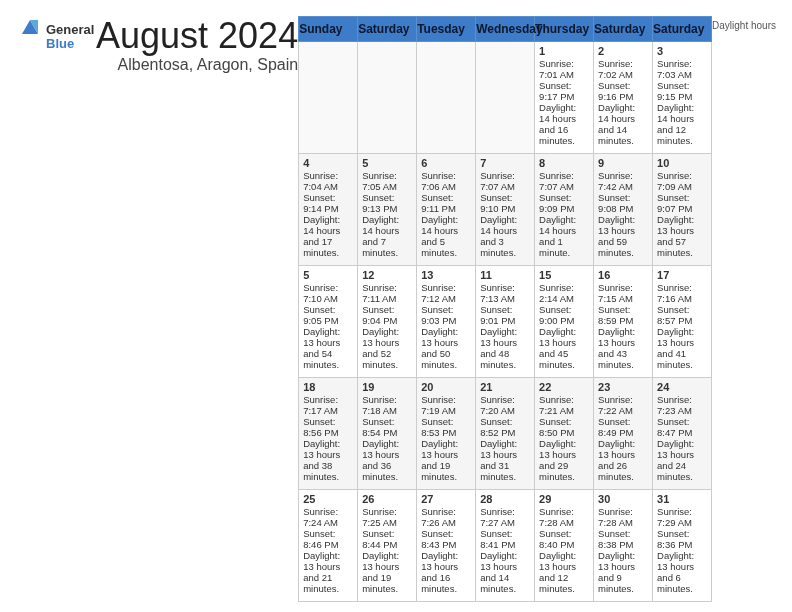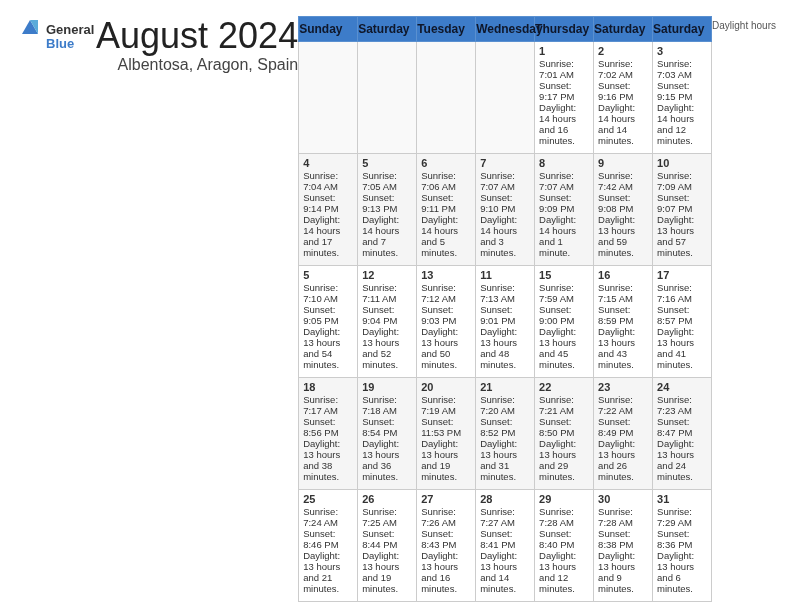--- a/index.html
+++ b/index.html
@@ -222,21 +222,21 @@
           </td>
           <td>
             <span class="day-num">11</span>
             <div>Sunrise: 7:13 AM</div>
             <div>Sunset: 9:01 PM</div>
             <div>Daylight: 13 hours</div>
             <div>and 48 minutes.</div>
           </td>
           <td>
             <span class="day-num">15</span>
-            <div>Sunrise: 7:59 AM</div>
+            <div>Sunrise: 2:14 AM</div>
             <div>Sunset: 9:00 PM</div>
             <div>Daylight: 13 hours</div>
             <div>and 45 minutes.</div>
           </td>
           <td>
             <span class="day-num">16</span>
             <div>Sunrise: 7:15 AM</div>
             <div>Sunset: 8:59 PM</div>
             <div>Daylight: 13 hours</div>
             <div>and 43 minutes.</div>
@@ -260,21 +260,21 @@
           <td>
             <span class="day-num">19</span>
             <div>Sunrise: 7:18 AM</div>
             <div>Sunset: 8:54 PM</div>
             <div>Daylight: 13 hours</div>
             <div>and 36 minutes.</div>
           </td>
           <td>
             <span class="day-num">20</span>
             <div>Sunrise: 7:19 AM</div>
-            <div>Sunset: 11:53 PM</div>
+            <div>Sunset: 8:53 PM</div>
             <div>Daylight: 13 hours</div>
             <div>and 19 minutes.</div>
           </td>
           <td>
             <span class="day-num">21</span>
             <div>Sunrise: 7:20 AM</div>
             <div>Sunset: 8:52 PM</div>
             <div>Daylight: 13 hours</div>
             <div>and 31 minutes.</div>
           </td>

